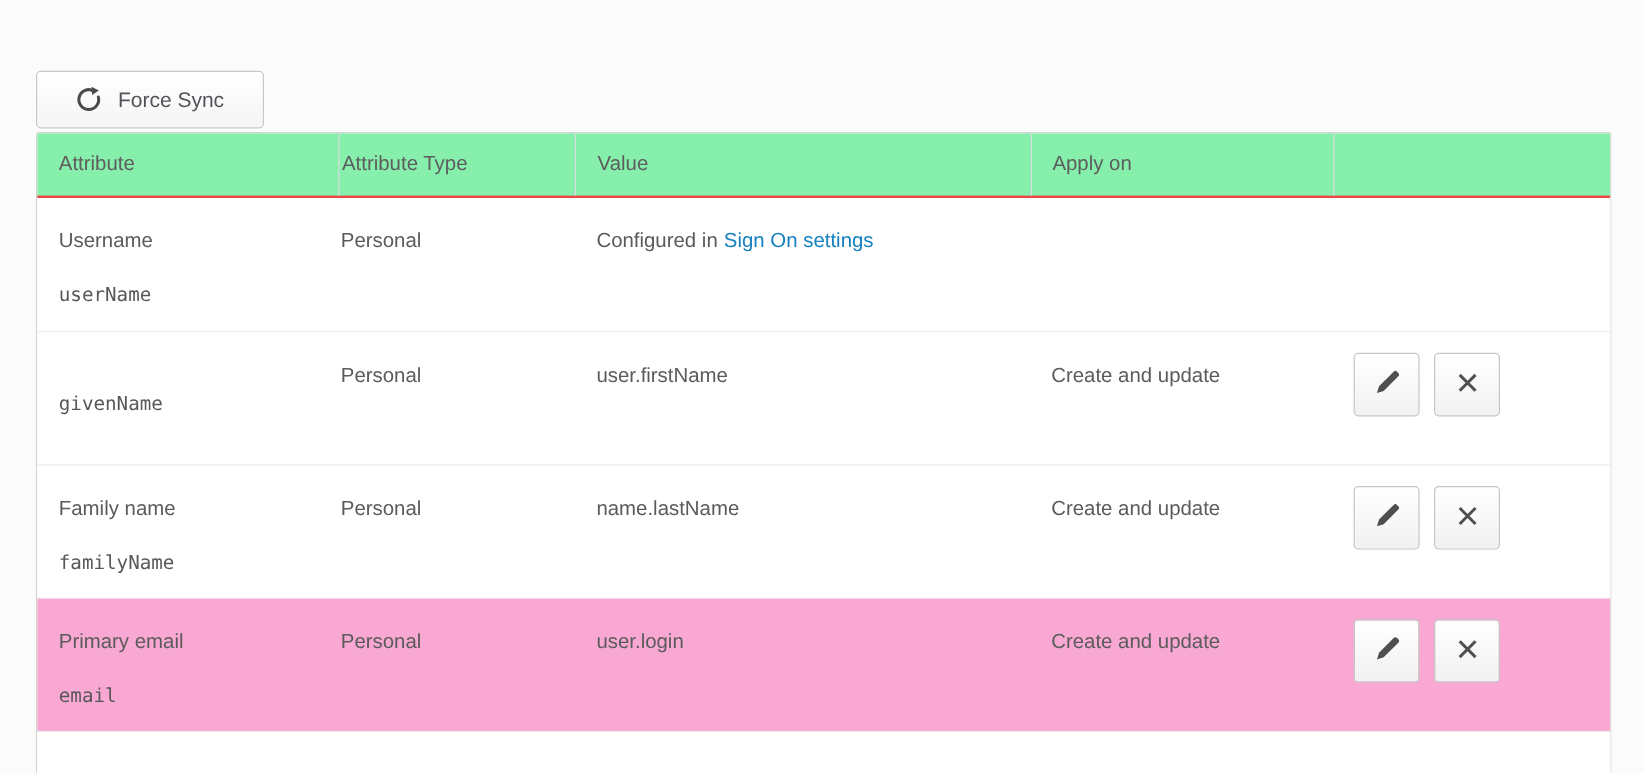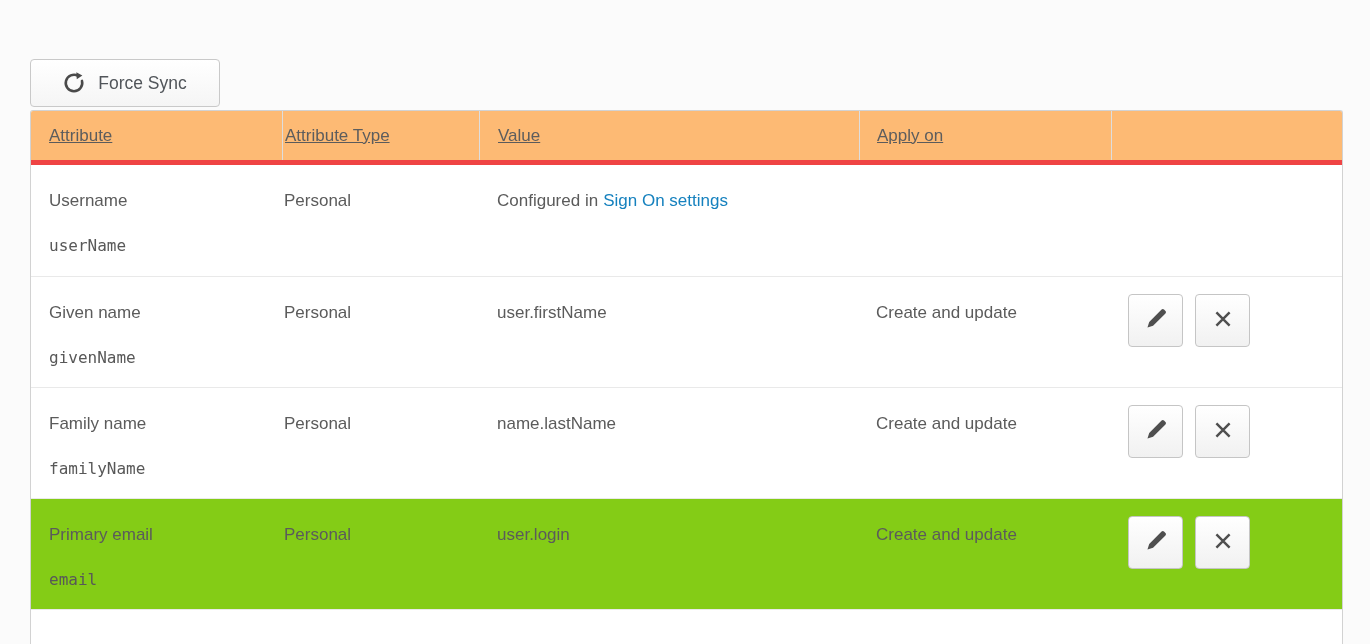--- a/index.html
+++ b/index.html
@@ -39,44 +39,43 @@
     width:1313px; height:534px;
     background:#ffffff;
     border:1px solid #d2d2d2;
     border-bottom:none;
     border-radius:3px 3px 0 0;
     overflow:hidden;
   }
   .thead {
     display:flex;
     height:54px;
-    background:#fdba74;
-    border-bottom:5px solid #ef4444;
-    text-decoration:underline;
+    background:#86efac;
+    border-bottom:2px solid #ef4444;
   }
   .th {
     display:flex; align-items:center;
     font-size:17px; color:#5d5d5d;
     padding-left:18px;
   }
   .th + .th { border-left:1px solid #dddddd; }
   .col-attr   { width:251px; }
   .col-type   { width:197px; padding-left:2px; }
   .col-value  { width:380px; }
   .col-apply  { width:252px; padding-left:17px; }
   .col-actions{ flex:1; padding-left:0; }
 
   .trow {
     display:flex;
     height:111px;
     border-bottom:1px solid #e9e9e9;
     background:#ffffff;
   }
   .trow.first { height:112px; }
-  .trow.shaded { background:#84cc16; }
+  .trow.shaded { background:#f9a8d4; }
   .trow-partial { height:36px; background:#ffffff; }
 
   .td { padding-top:25px; font-size:17px; color:#5b5b5b; line-height:21px; }
   .td.col-attr  { padding-left:18px; }
   .td.col-value { padding-left:18px; }
 
   .attr-code {
     margin-top:24px;
     font-family:"DejaVu Sans Mono", monospace;
     font-size:16px;
@@ -134,21 +133,20 @@
     <div class="td col-type">Personal</div>
     <div class="td col-value">
       <span>Configured in</span><a class="link">Sign On settings</a>
     </div>
     <div class="td col-apply"></div>
     <div class="td col-actions"></div>
   </div>
 
   <div class="trow">
     <div class="td col-attr">
-      <div>Given name</div>
       <div class="attr-code">givenName</div>
     </div>
     <div class="td col-type">Personal</div>
     <div class="td col-value">user.firstName</div>
     <div class="td col-apply">Create and update</div>
     <div class="td col-actions">
       <button class="icon-btn">
         <span>
           <svg width="24" height="24" viewBox="0 0 18 18">
             <path d="M2.6 15.4 L3.9 11.2 L13.2 1.9 c0.5 -0.5 1.3 -0.5 1.8 0 l1.1 1.1 c0.5 0.5 0.5 1.3 0 1.8 L6.8 14.1 Z" fill="#4f4f4f"></path>

